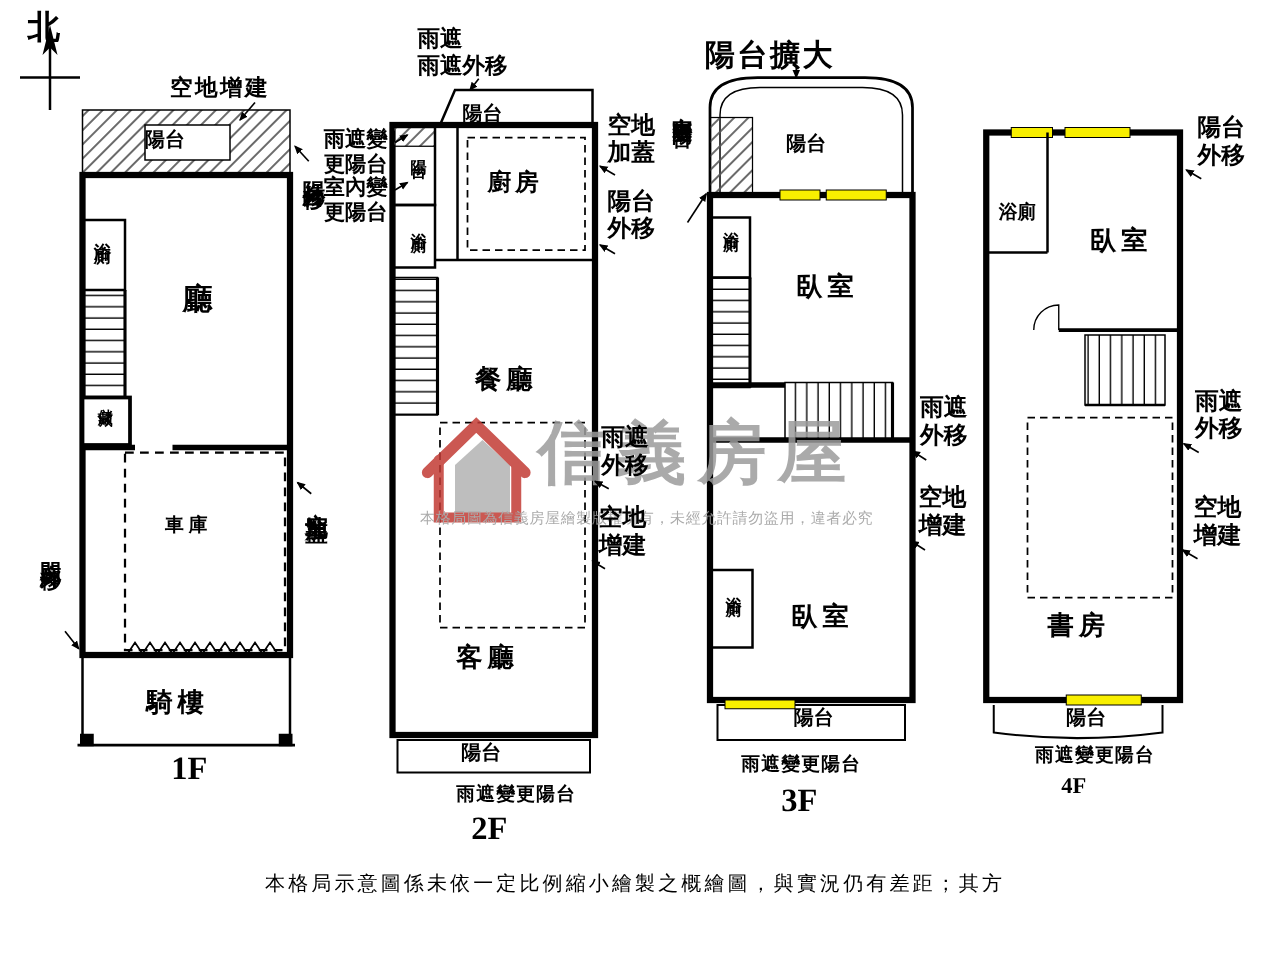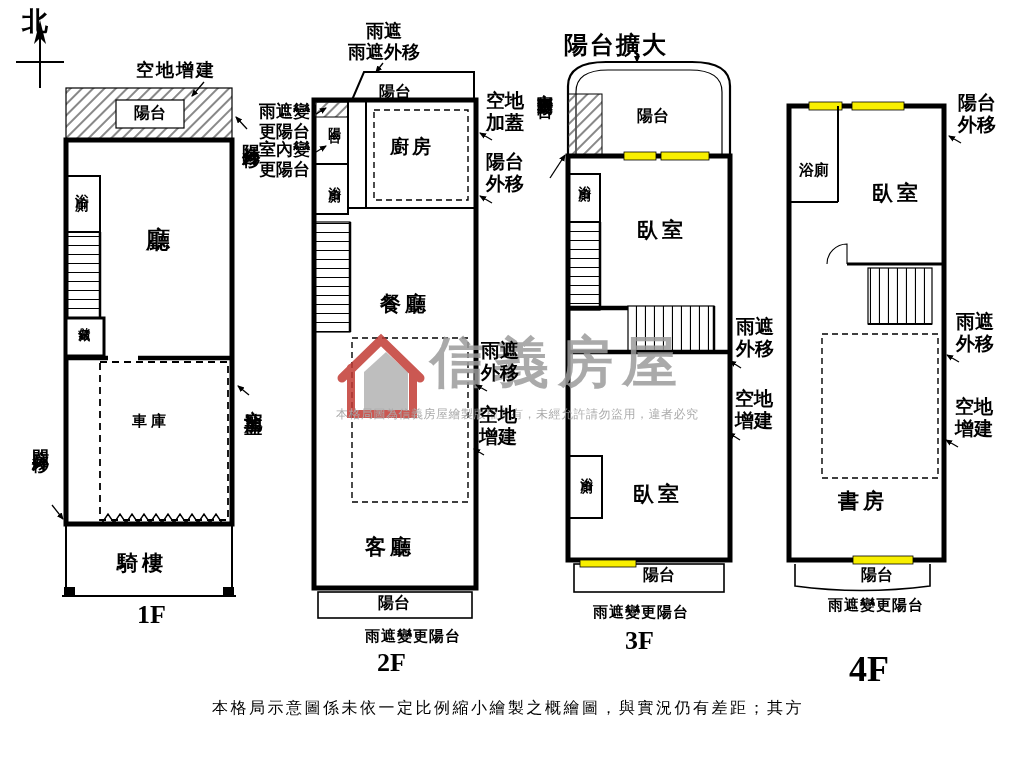--- a/index.html
+++ b/index.html
@@ -2,21 +2,21 @@
 <html style="--window: #f8ef00; --brand-red: #c23b35; --wm-gray: #9c9c9c;"><head>
 <meta charset="utf-8">
 <style>
   html,body{margin:0;padding:0;background:#fff;}
   #canvas{position:relative;width:1024px;height:768px;background:#fff;overflow:hidden;
           font-family:"Liberation Sans","DejaVu Sans",sans-serif;border-bottom:2px solid #cfcfcf;}
   .fp{position:absolute;z-index:1;}
   #overlay{position:absolute;left:0;top:0;z-index:4;pointer-events:none;}
   .lbl{position:absolute;z-index:5;color:#000;font-weight:600;line-height:1.18;white-space:normal;}
   .v{writing-mode:vertical-rl;text-orientation:upright;letter-spacing:2px;}
-  .c{text-align:center;}
+  .c{}
   .nw{white-space:nowrap;}
   .fl{font-family:"Liberation Serif","DejaVu Serif",serif;font-weight:600;}
   .win{fill:var(--window,#f8ef00);stroke:#000;stroke-width:.8;}
   .watermark{position:absolute;left:330px;top:318px;width:400px;height:115px;z-index:3;opacity:.85;}
   .wm-logo{position:absolute;left:4px;top:4px;}
   .wm-brand{position:absolute;left:100px;top:8px;font-size:55px;letter-spacing:9px;color:var(--wm-gray,#9c9c9c);
             font-family:"Liberation Serif","DejaVu Serif",serif;font-weight:700;white-space:nowrap;}
   .wm-notice{position:absolute;left:6px;top:88px;font-size:12px;color:var(--wm-gray,#9c9c9c);
              letter-spacing:.5px;white-space:nowrap;}
   .disclaimer{position:absolute;left:212px;top:697px;z-index:5;color:#000;font-size:16px;
@@ -189,21 +189,21 @@
     <div>雨遮</div>
     <div>雨遮外移</div>
   </div>
   <div class="lbl" style="left:259px;top:102px;width:58px;font-size:17px">雨遮變更陽台</div>
   <div class="lbl" style="left:259px;top:140px;width:58px;font-size:17px">室內變更陽台</div>
   <div class="lbl c" style="left:370px;top:83px;width:50px;font-size:16px">陽台</div>
   <div class="lbl v" style="left:327px;top:117px;font-size:13px">陽台</div>
   <div class="lbl v" style="left:327px;top:176px;font-size:13px">浴廁</div>
   <div class="lbl nw" style="left:390px;top:136px;font-size:19px;letter-spacing:3px">廚房</div>
   <div class="lbl nw" style="left:380px;top:292px;font-size:21px;letter-spacing:4px">餐廳</div>
-  <div class="lbl nw" style="left:365px;top:535px;font-size:21px;letter-spacing:4px">客廳</div>
+  <div class="lbl nw" style="left:365px;top:515px;font-size:21px;letter-spacing:4px">客廳</div>
   <div class="lbl c" style="left:369px;top:594px;width:50px;font-size:16px">陽台</div>
   <div class="lbl nw" style="left:365px;top:627px;font-size:15px;letter-spacing:1px">雨遮變更陽台</div>
   <div class="lbl fl" style="left:377px;top:648px;font-size:26px">2F</div>
   <div class="lbl" style="left:486px;top:90px;width:44px;font-size:19px">空地加蓋</div>
   <div class="lbl" style="left:486px;top:151px;width:44px;font-size:19px">陽台外移</div>
   <div class="lbl" style="left:481px;top:340px;width:44px;font-size:19px">雨遮外移</div>
   <div class="lbl" style="left:479px;top:404px;width:44px;font-size:19px">空地增建</div>
 
   <div class="lbl nw" style="left:564px;top:31px;font-size:24px;letter-spacing:2px">陽台擴大</div>
   <div class="lbl v" style="left:535px;top:80px;font-size:16px">室內變更陽台</div>
@@ -219,19 +219,19 @@
   <div class="lbl fl" style="left:625px;top:626px;font-size:26px">3F</div>
 
   <div class="lbl" style="left:958px;top:92px;width:46px;font-size:19px">陽台外移</div>
   <div class="lbl nw" style="left:799px;top:161px;font-size:15px">浴廁</div>
   <div class="lbl nw" style="left:872px;top:181px;font-size:21px;letter-spacing:4px">臥室</div>
   <div class="lbl" style="left:956px;top:311px;width:46px;font-size:19px">雨遮外移</div>
   <div class="lbl" style="left:955px;top:396px;width:46px;font-size:19px">空地增建</div>
   <div class="lbl nw" style="left:838px;top:489px;font-size:21px;letter-spacing:4px">書房</div>
   <div class="lbl c" style="left:853px;top:566px;width:48px;font-size:16px">陽台</div>
   <div class="lbl nw" style="left:828px;top:596px;font-size:15px;letter-spacing:1px">雨遮變更陽台</div>
-  <div class="lbl fl" style="left:849px;top:648px;font-size:36px">4F</div>
+  <div class="lbl fl" style="left:849px;top:618px;font-size:18px">4F</div>
 
   <div class="disclaimer">
     <div>本格局示意圖係未依一定比例縮小繪製之概繪圖，與實況仍有差距；其方</div>
   </div>
 
 </div>
 
 </body></html>

